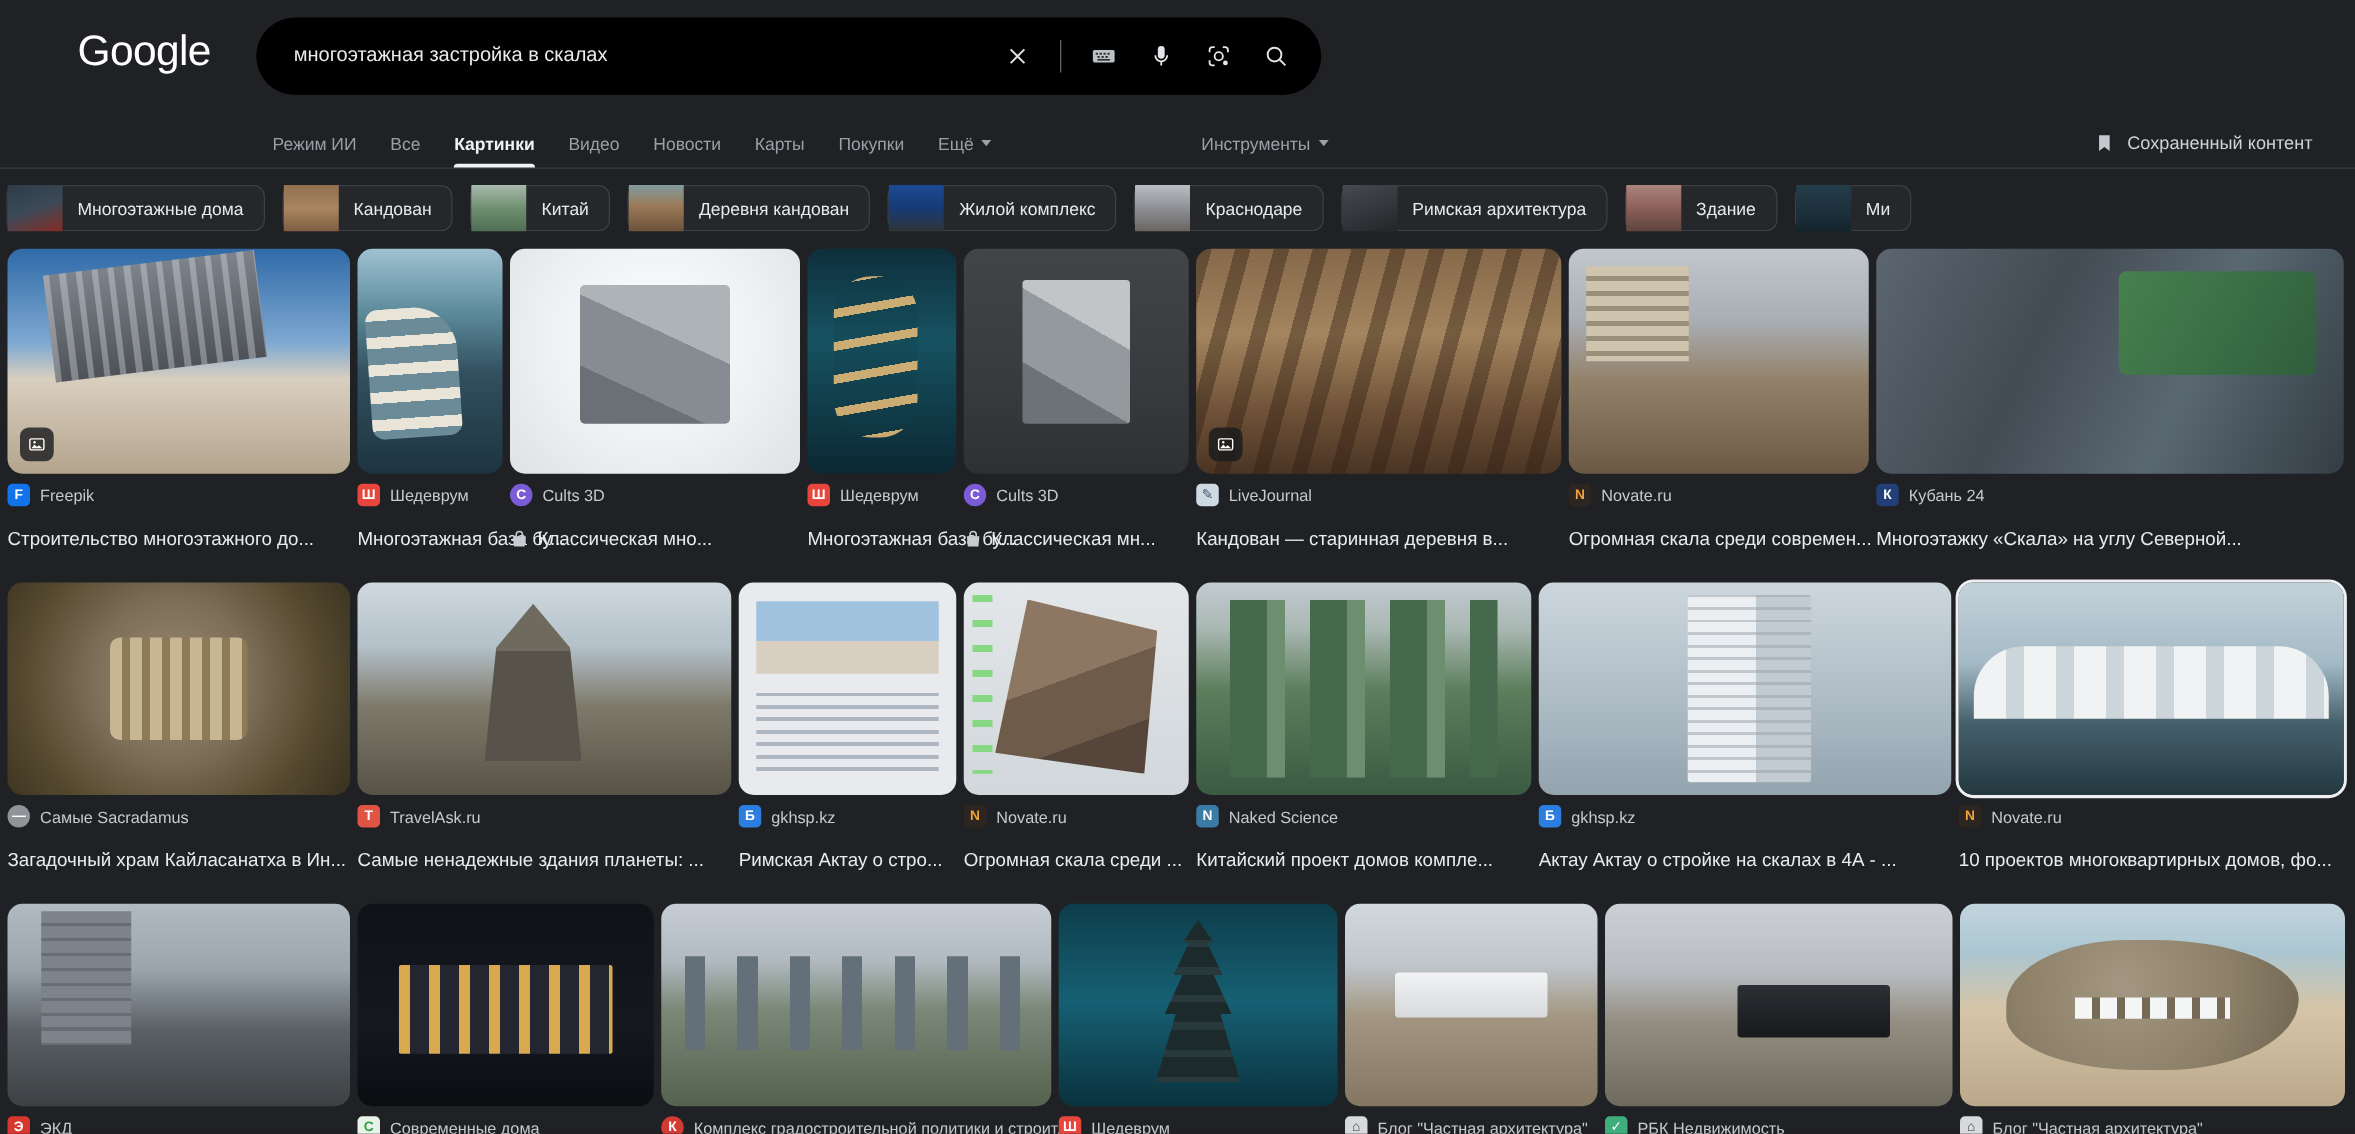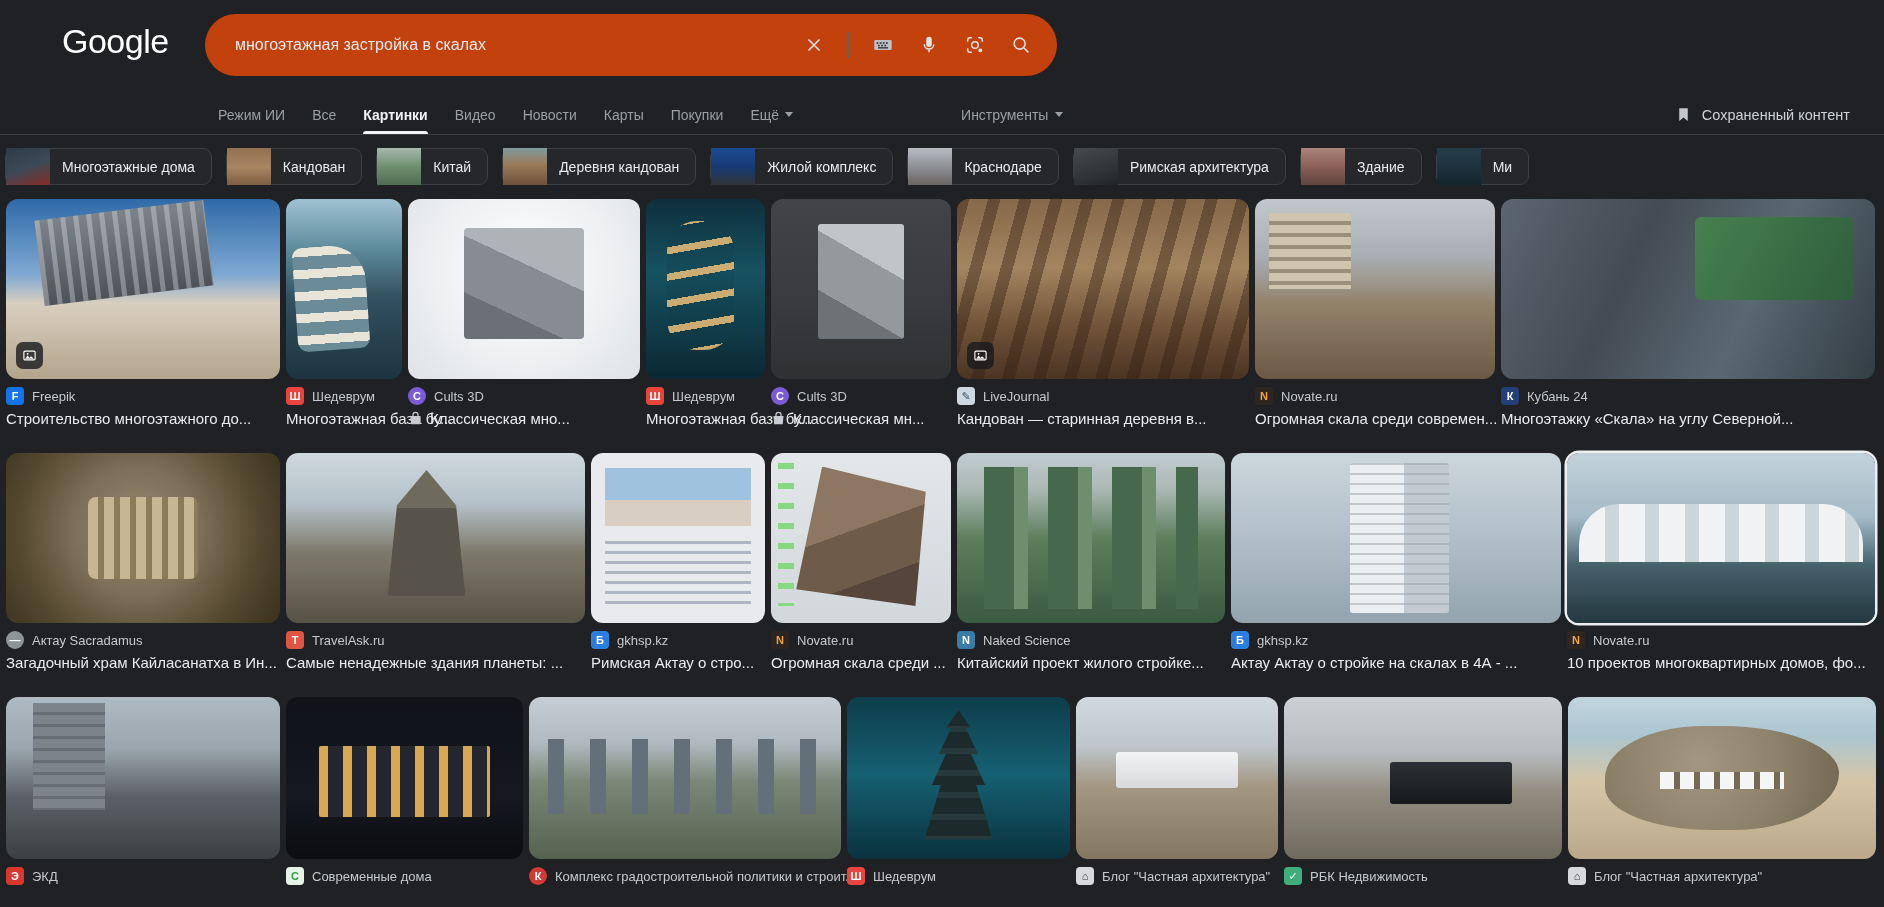--- a/index.html
+++ b/index.html
@@ -6,21 +6,21 @@
   body{
     width:1884px;height:907px;overflow:hidden;position:relative;
     background:#202124;color:#e8eaed;
     font-family:"Liberation Sans","DejaVu Sans",sans-serif;
   }
   
   .topbar{position:relative;height:95px}
   .logo{position:absolute;left:62px;top:22px;font-size:34px;font-weight:500;color:#fff;letter-spacing:-.5px}
   .searchbar{
     position:absolute;left:205px;top:14px;width:852px;height:62px;
-    background:#c2410c;border-radius:31px;display:flex;align-items:center;
+    background:#000000;border-radius:31px;display:flex;align-items:center;
     padding:0 24px 0 28px;box-sizing:border-box;
   }
   .searchbar input{
     flex:1;background:transparent;border:none;outline:none;color:#e8eaed;
     font-size:16px;font-family:inherit;
   }
   .sb-icons{display:flex;align-items:center;gap:22px}
   .sb-icon{width:24px;height:24px;display:flex;align-items:center;justify-content:center;cursor:pointer}
   .sb-sep{width:1px;height:26px;background:#5f6368}
   
@@ -55,21 +55,21 @@
     position:absolute;left:10px;bottom:10px;width:27px;height:27px;border-radius:7px;
     background:rgba(25,26,29,.8);display:flex;align-items:center;justify-content:center;z-index:3;
   }
   .cap{margin-top:8px}
   .srcline{display:flex;align-items:center;gap:8px;height:18px;cursor:pointer}
   .fav{
     width:18px;height:18px;border-radius:4px;flex:0 0 auto;display:flex;align-items:center;justify-content:center;
     font-size:11px;font-weight:700;line-height:1;
   }
   .srcname{font-size:13px;color:#c6cacd;white-space:nowrap}
-  .title{margin-top:5px;font-size:15px;color:#e9ebed;white-space:nowrap;display:flex;align-items:center;gap:7px}
+  .title{margin-top:18px;font-size:15px;color:#e9ebed;white-space:nowrap;display:flex;align-items:center;gap:7px}
   .bag{display:flex;align-items:center}
   
   .t1{background:linear-gradient(180deg,#2f6aa8 0%,#7fa9d2 42%,#d9cfbf 58%,#b3a48c 100%)}
   .t1::after{left:12%;top:6%;width:62%;height:48%;transform:rotate(-7deg);
     background:repeating-linear-gradient(90deg,rgba(230,232,235,.35) 0 5px,rgba(0,0,0,0) 5px 13px),linear-gradient(180deg,#7d838b,#4d5258)}
   .t2{background:linear-gradient(180deg,#9fc2d2 0%,#5d8b9c 28%,#32505f 55%,#1d3440 100%)}
   .t2::after{left:8%;top:26%;width:62%;height:58%;border-radius:10px 36px 10px 10px;transform:rotate(-4deg);
     background:repeating-linear-gradient(180deg,#e9e4d8 0 9px,#6a8b97 9px 22px)}
   .t3{background:radial-gradient(circle at 50% 40%,#ffffff 0%,#eef0f2 55%,#dfe2e6 100%)}
   .t3::after{left:24%;top:16%;width:52%;height:62%;border-radius:4px;
@@ -405,21 +405,21 @@
           </div>
         </div>
       </div>
     </div>
     <div class="row">
       <div class="item" style="width: 274px;">
         <div class="timg t9" style="height: 170px;"></div>
         <div class="cap">
           <div class="srcline">
             <div class="fav" style="background: rgb(143, 148, 153); color: rgb(255, 255, 255); border-radius: 50%;">—</div>
-            <span class="srcname">Актау Sacradamus</span>
+            <span class="srcname">Самые Sacradamus</span>
           </div>
           <div class="title">
             <span>Загадочный храм Кайласанатха в Ин...</span>
           </div>
         </div>
       </div>
       <div class="item" style="width: 299px;">
         <div class="timg t10" style="height: 170px;"></div>
         <div class="cap">
           <div class="srcline">
@@ -456,21 +456,21 @@
         </div>
       </div>
       <div class="item" style="width: 268px;">
         <div class="timg t13" style="height: 170px;"></div>
         <div class="cap">
           <div class="srcline">
             <div class="fav" style="background: rgb(58, 124, 165); color: rgb(255, 255, 255);">N</div>
             <span class="srcname">Naked Science</span>
           </div>
           <div class="title">
-            <span>Китайский проект жилого стройке...</span>
+            <span>Китайский проект домов компле...</span>
           </div>
         </div>
       </div>
       <div class="item" style="width: 330px;">
         <div class="timg t14" style="height: 170px;"></div>
         <div class="cap">
           <div class="srcline">
             <div class="fav" style="background: rgb(43, 125, 224); color: rgb(255, 255, 255);">Б</div>
             <span class="srcname">gkhsp.kz</span>
           </div>

